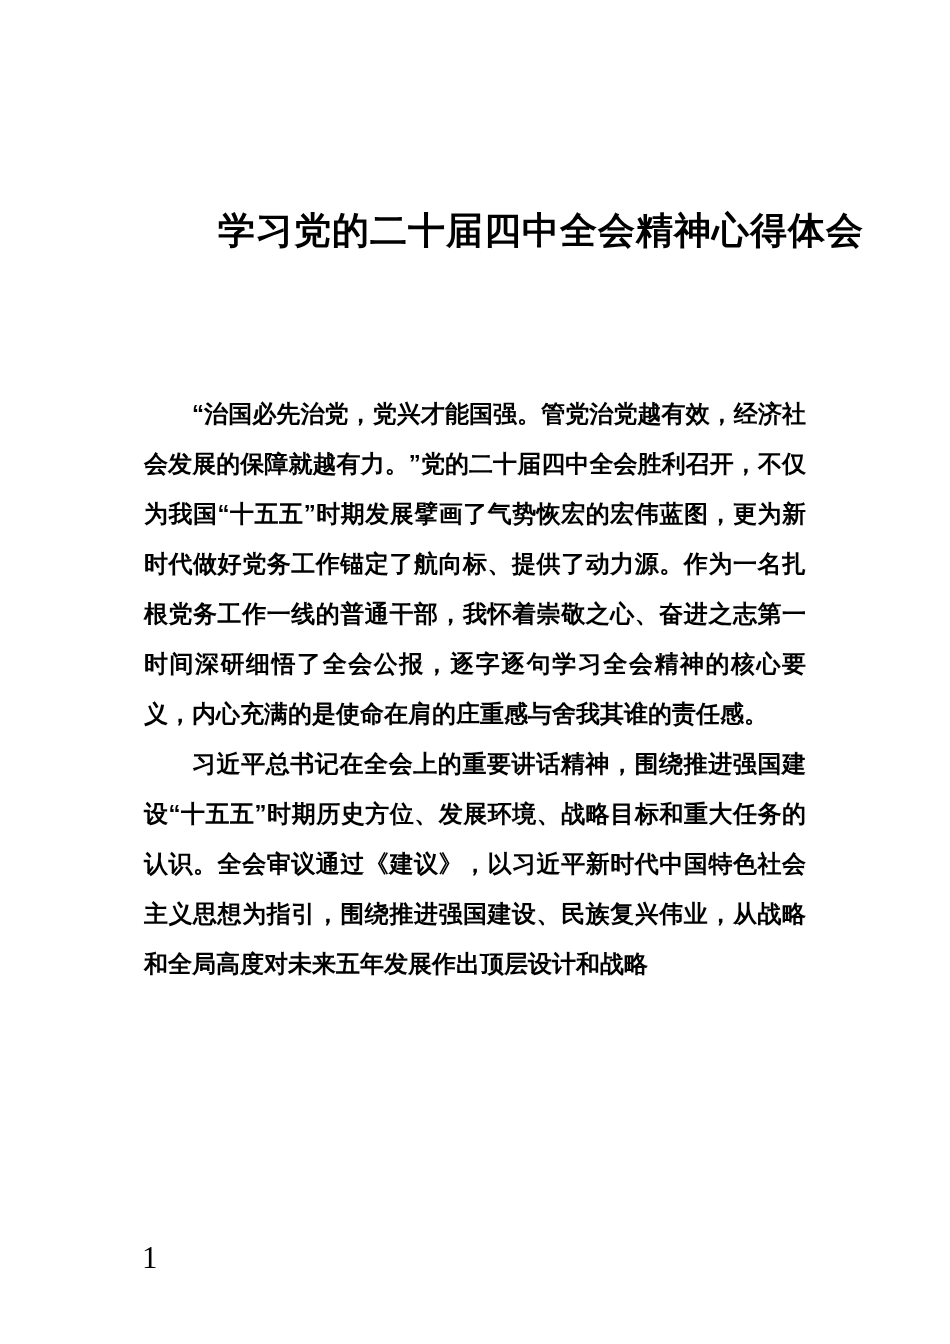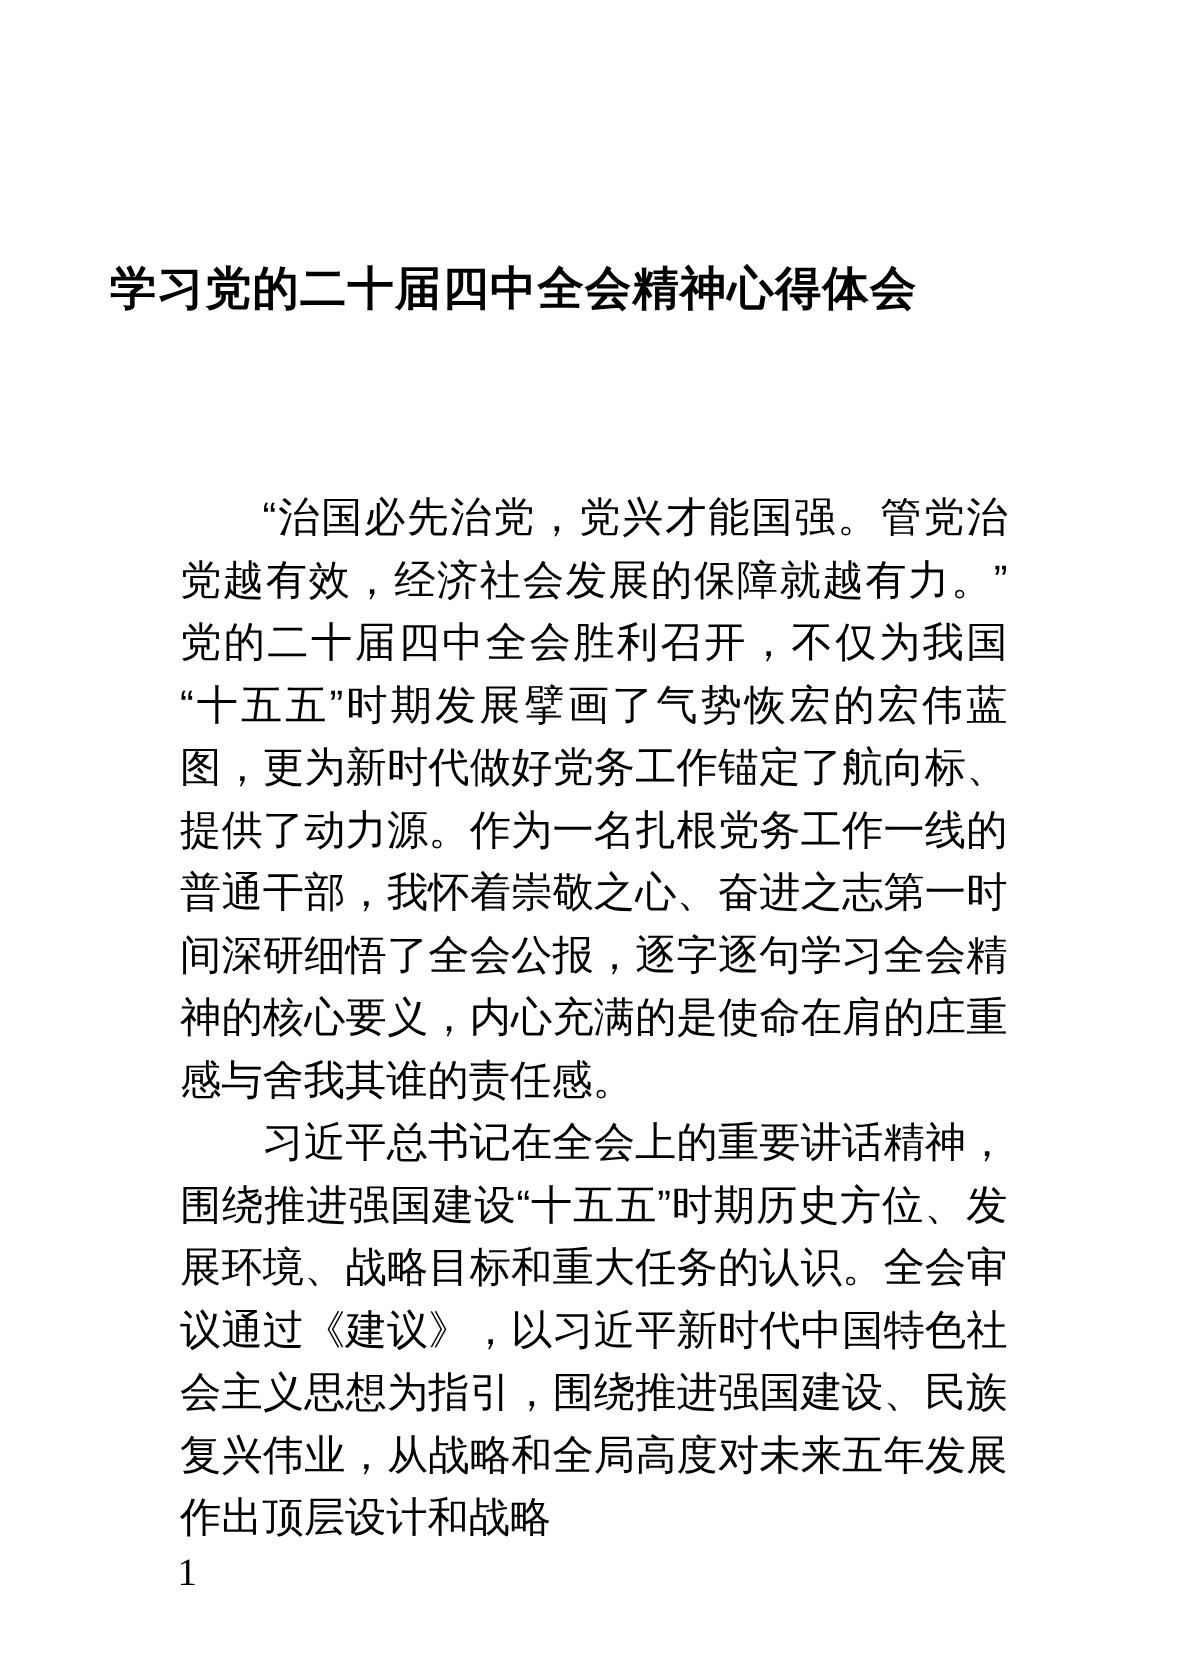--- a/index.html
+++ b/index.html
@@ -13,34 +13,34 @@
     height: 1344px;
     background: #ffffff;
     color: #000000;
     font-family: "Liberation Sans", sans-serif;
     overflow: hidden;
     box-sizing: border-box;
   }
   .doc-title {
     margin: 0;
     padding: 205px 86px 0 88px;
-    text-align: left;
+    text-align: right;
     font-size: 37px;
     line-height: 52px;
     font-weight: 700;
     letter-spacing: 1px;
   }
   .content {
     padding: 0 144px;
   }
   .content p {
     margin: 0;
-    font-size: 33px;
+    font-size: 24px;
     line-height: 50px;
-    font-weight: 400;
+    font-weight: 700;
     text-align: justify;
     text-justify: inter-ideograph;
     text-indent: 2em;
     word-break: break-all;
   }
   .content p.first {
     margin-top: 132px;
   }
   .page-number {
     position: absolute;

